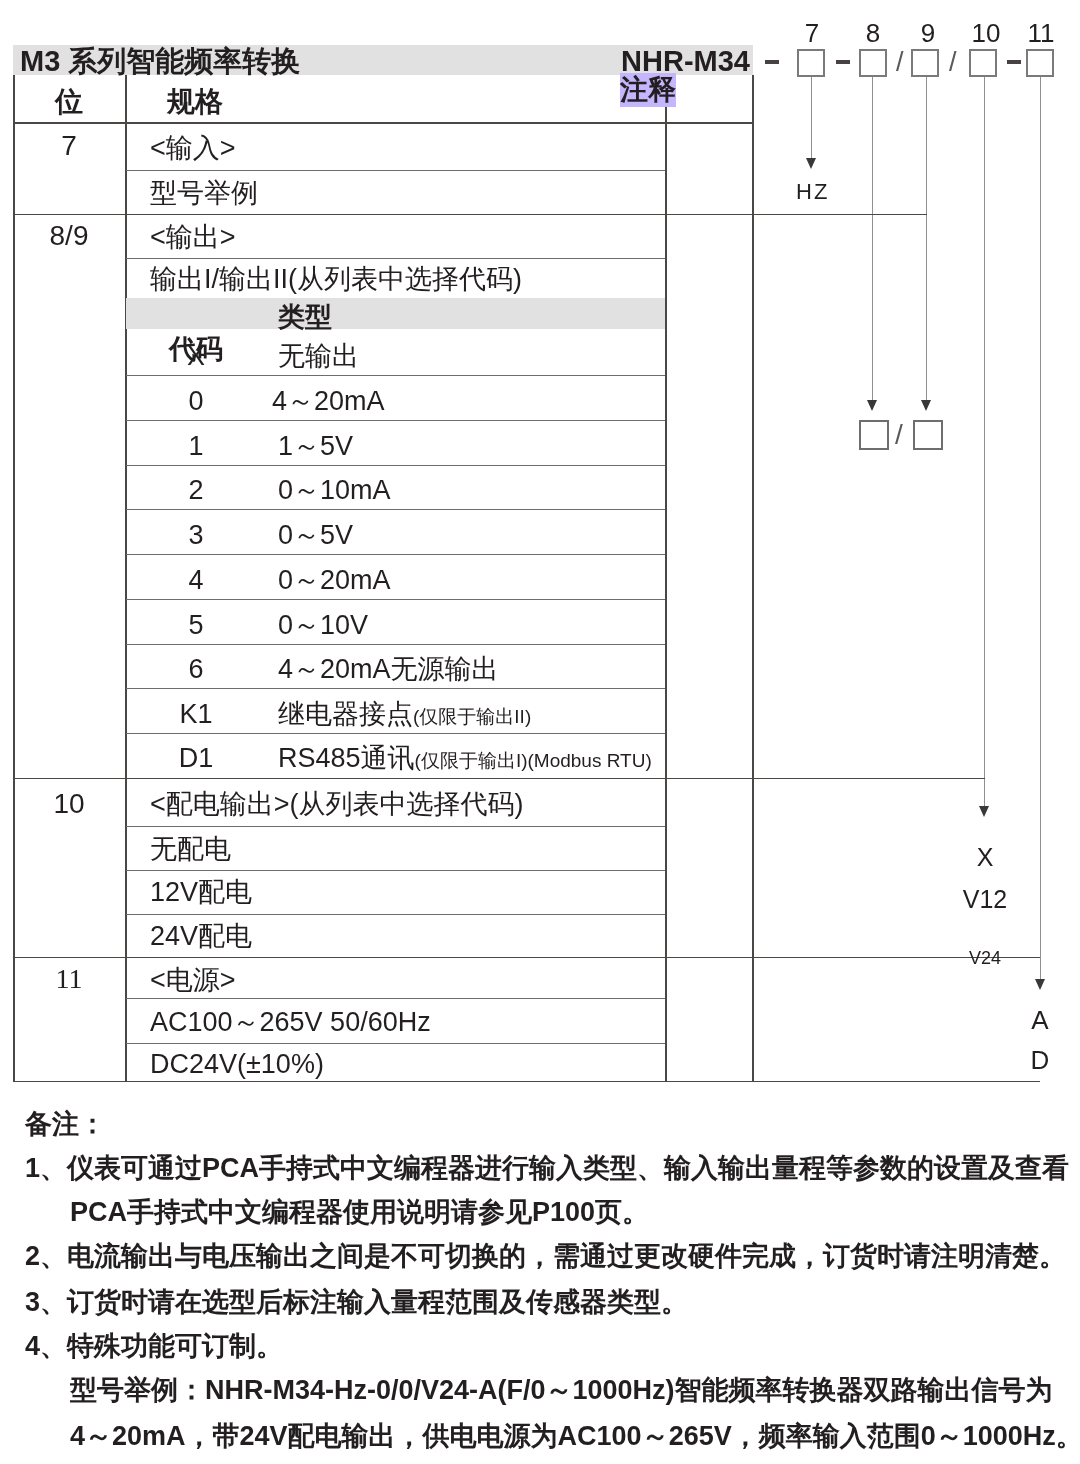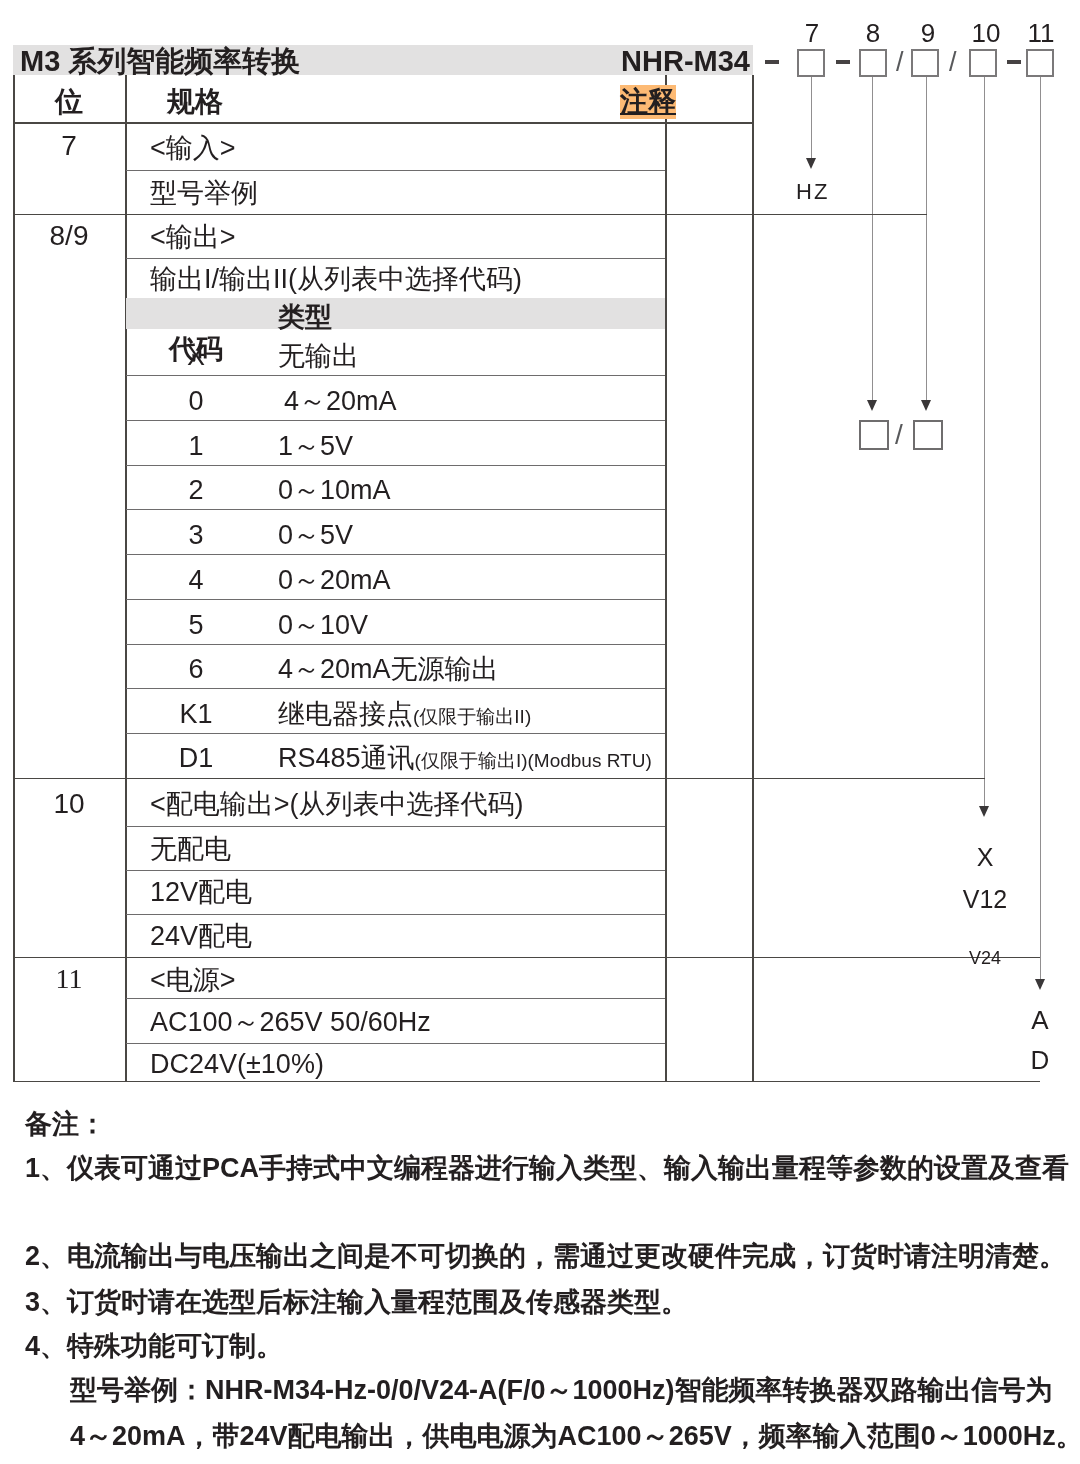--- a/index.html
+++ b/index.html
@@ -92,39 +92,39 @@
   <div class="subline" style="left:126px;top:687.5px;width:539px;"></div>
   <div class="subline" style="left:126px;top:732.5px;width:539px;"></div>
   <div class="subline" style="left:126px;top:825.5px;width:539px;"></div>
   <div class="subline" style="left:126px;top:869.5px;width:539px;"></div>
   <div class="subline" style="left:126px;top:913.5px;width:539px;"></div>
   <div class="subline" style="left:126px;top:997.5px;width:539px;"></div>
   <div class="subline" style="left:126px;top:1042.5px;width:539px;"></div>
 
   <div class="txt bold ctr fs28" style="left:13px;top:85px;width:112px;">位</div>
   <div class="txt bold fs28" style="left:167px;top:85px;">规格</div>
-  <div class="txt bold fs28" style="left:620px;top:85px;background:#fdba74;text-decoration:underline;">注释</div>
+  <div class="txt bold fs28" style="left:620px;top:73px;background:#c4b5fd;">注释</div>
 
   <div class="txt ctr fs28" style="left:13px;top:129px;width:112px;">7</div>
   <div class="txt fs27" style="left:150px;top:132px;">&lt;输入&gt;</div>
   <div class="txt fs27" style="left:150px;top:177px;">型号举例</div>
 
   <div class="txt ctr fs28" style="left:13px;top:219px;width:112px;">8/9</div>
   <div class="txt fs27" style="left:150px;top:221px;">&lt;输出&gt;</div>
   <div class="txt fs27" style="left:150px;top:263px;">输出I/输出II(从列表中选择代码)</div>
 
   <div class="graybar" style="left:126px;top:298px;width:539px;height:31px;"></div>
   <div class="txt bold ctr fs27" style="left:146px;top:301px;width:100px;margin-top:32px;">代码</div>
   <div class="txt bold fs27" style="left:278px;top:301px;">类型</div>
 
   <div class="txt ctr fs27" style="left:146px;top:340px;width:100px;">X</div>
   <div class="txt fs27" style="left:278px;top:340px;">无输出</div>
 
   <div class="txt ctr fs27" style="left:146px;top:385px;width:100px;">0</div>
-  <div class="txt fs27" style="left:284px;top:385px;">4～20mA</div>
+  <div class="txt fs27" style="left:272px;top:385px;">4～20mA</div>
 
   <div class="txt ctr fs27" style="left:146px;top:430px;width:100px;">1</div>
   <div class="txt fs27" style="left:278px;top:430px;">1～5V</div>
 
   <div class="txt ctr fs27" style="left:146px;top:474px;width:100px;">2</div>
   <div class="txt fs27" style="left:278px;top:474px;">0～10mA</div>
 
   <div class="txt ctr fs27" style="left:146px;top:519px;width:100px;">3</div>
   <div class="txt fs27" style="left:278px;top:519px;">0～5V</div>
 
@@ -158,19 +158,20 @@
 
   <div class="txt ctr serif fs28" style="left:13px;top:962px;width:112px;">11</div>
   <div class="txt fs27" style="left:150px;top:964px;">&lt;电源&gt;</div>
   <div class="txt fs27" style="left:150px;top:1006px;">AC100～265V 50/60Hz</div>
   <div class="txt fs27" style="left:150px;top:1048px;">DC24V(±10%)</div>
   <div class="txt ctr" style="left:1020px;top:1005px;width:40px;font-size:26px;">A</div>
   <div class="txt ctr" style="left:1020px;top:1045px;width:40px;font-size:26px;">D</div>
 
   <div class="txt bold fs27" style="left:25px;top:1108px;">备注：</div>
   <div class="txt bold fs27" style="left:25px;top:1152px;">1、仪表可通过PCA手持式中文编程器进行输入类型、输入输出量程等参数的设置及查看，</div>
+  <div class="txt bold fs27" style="left:70px;top:1196px;">PCA手持式中文编程器使用说明请参见P100页。</div>
   <div class="txt bold fs27" style="left:25px;top:1240px;">2、电流输出与电压输出之间是不可切换的，需通过更改硬件完成，订货时请注明清楚。</div>
   <div class="txt bold fs27" style="left:25px;top:1286px;">3、订货时请在选型后标注输入量程范围及传感器类型。</div>
   <div class="txt bold fs27" style="left:25px;top:1330px;">4、特殊功能可订制。</div>
   <div class="txt bold fs27" style="left:70px;top:1374px;">型号举例：NHR-M34-Hz-0/0/V24-A(F/0～1000Hz)智能频率转换器双路输出信号为</div>
   <div class="txt bold fs27" style="left:70px;top:1420px;">4～20mA，带24V配电输出，供电电源为AC100～265V，频率输入范围0～1000Hz。</div>
 
 </div>
 
 </body></html>

